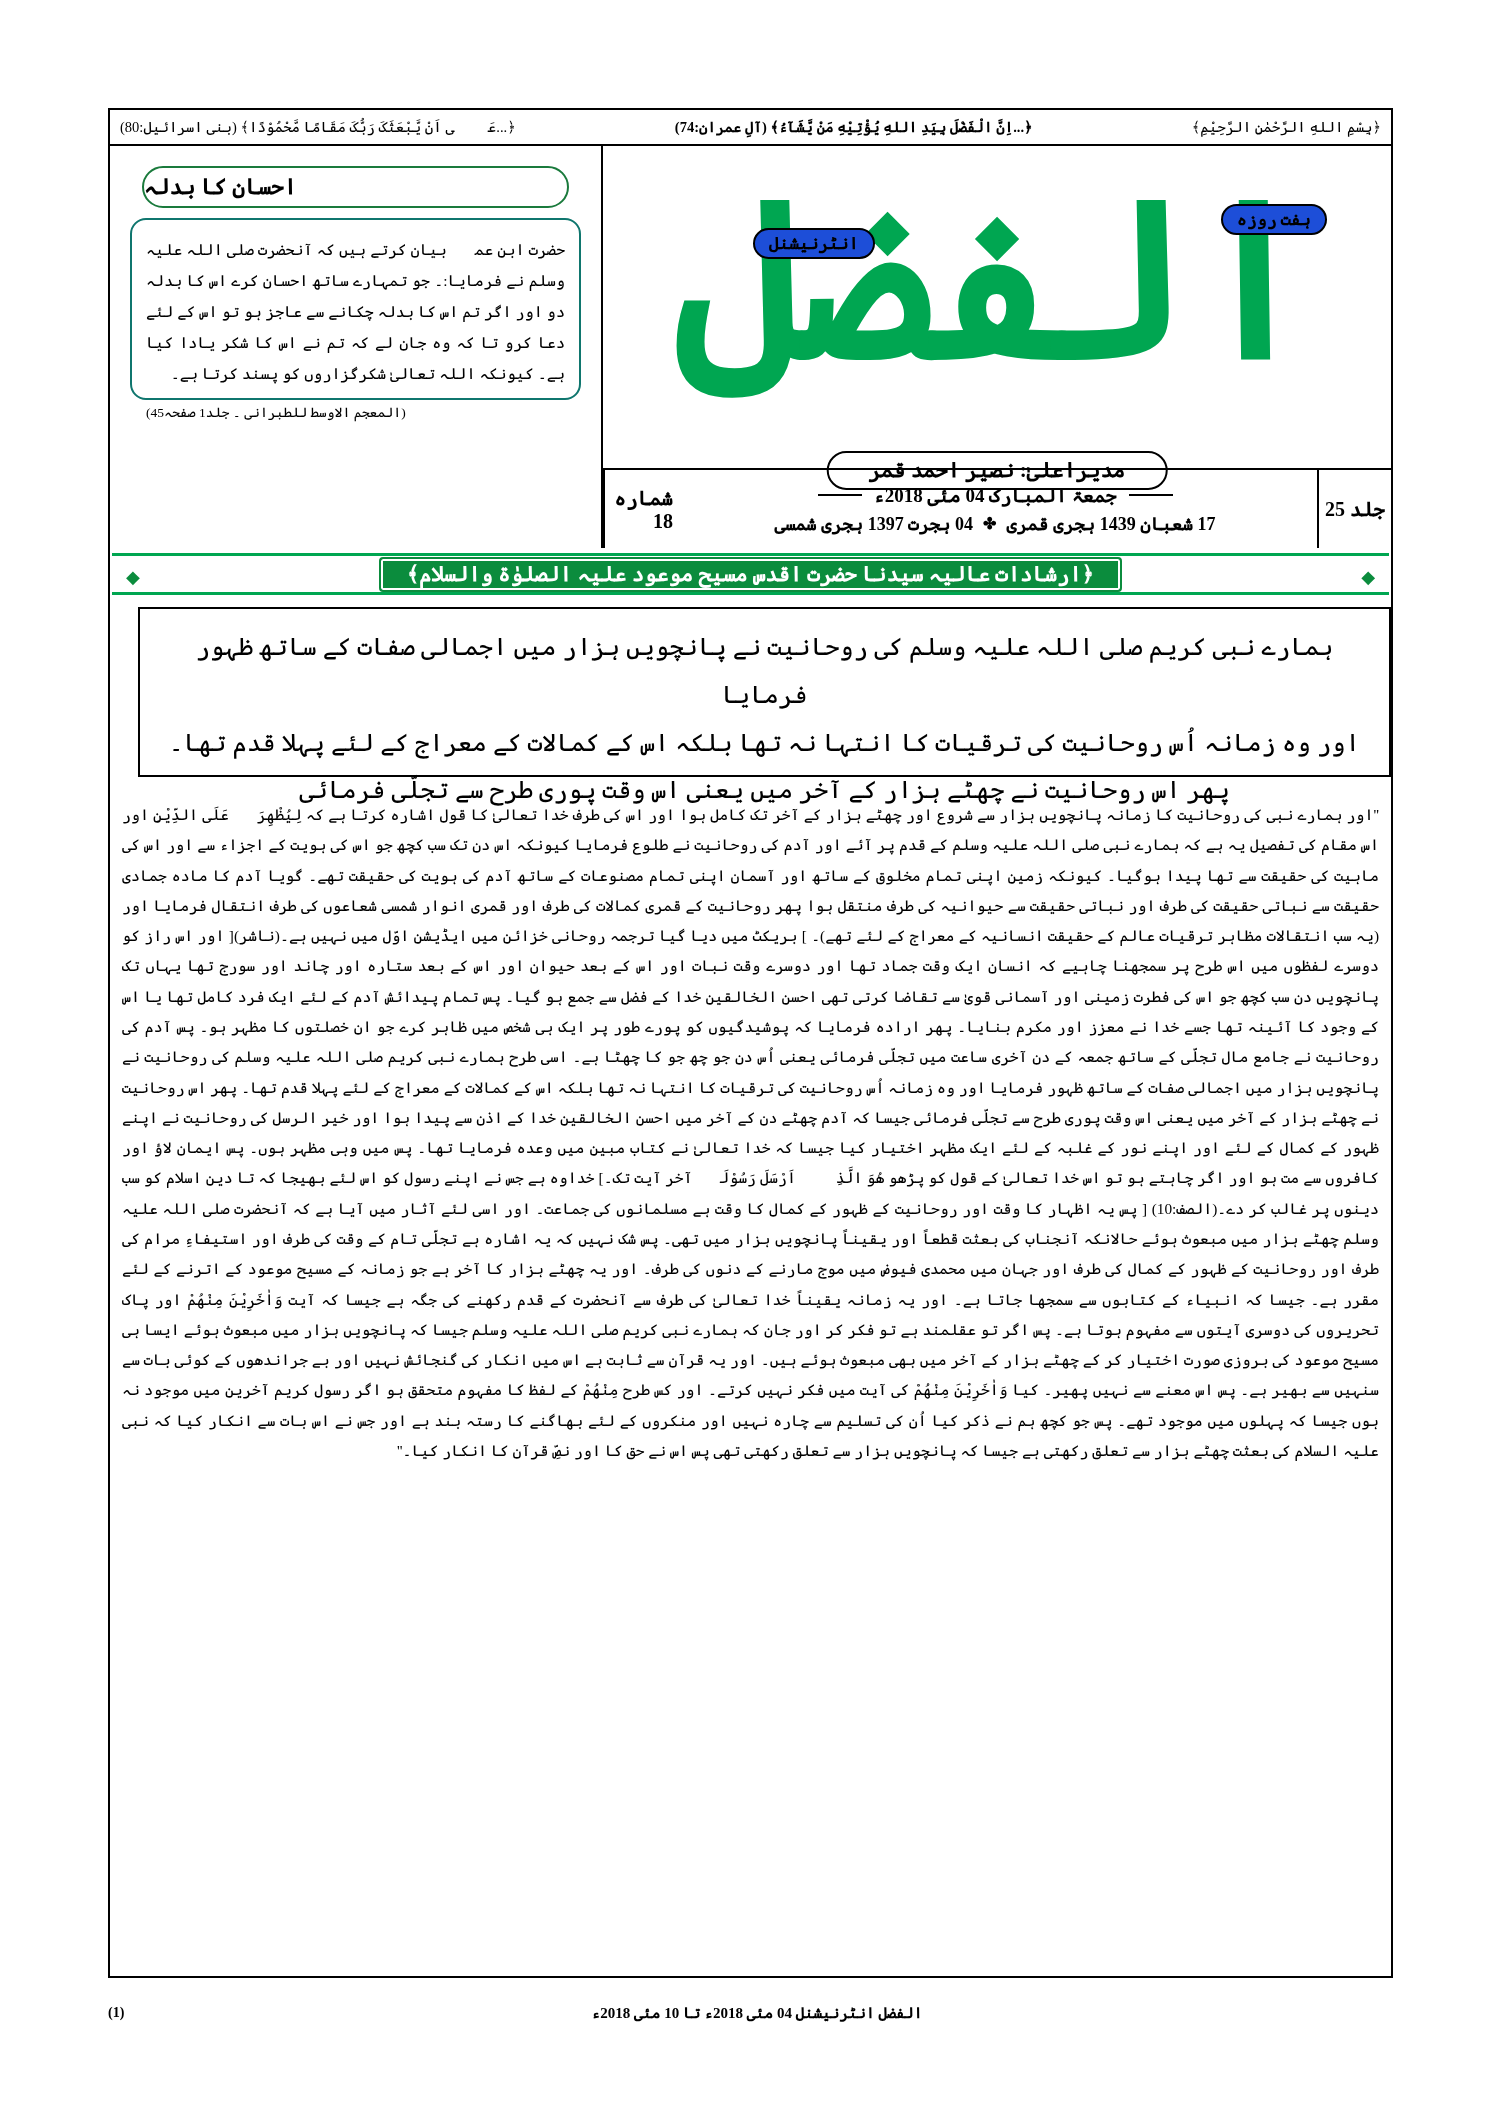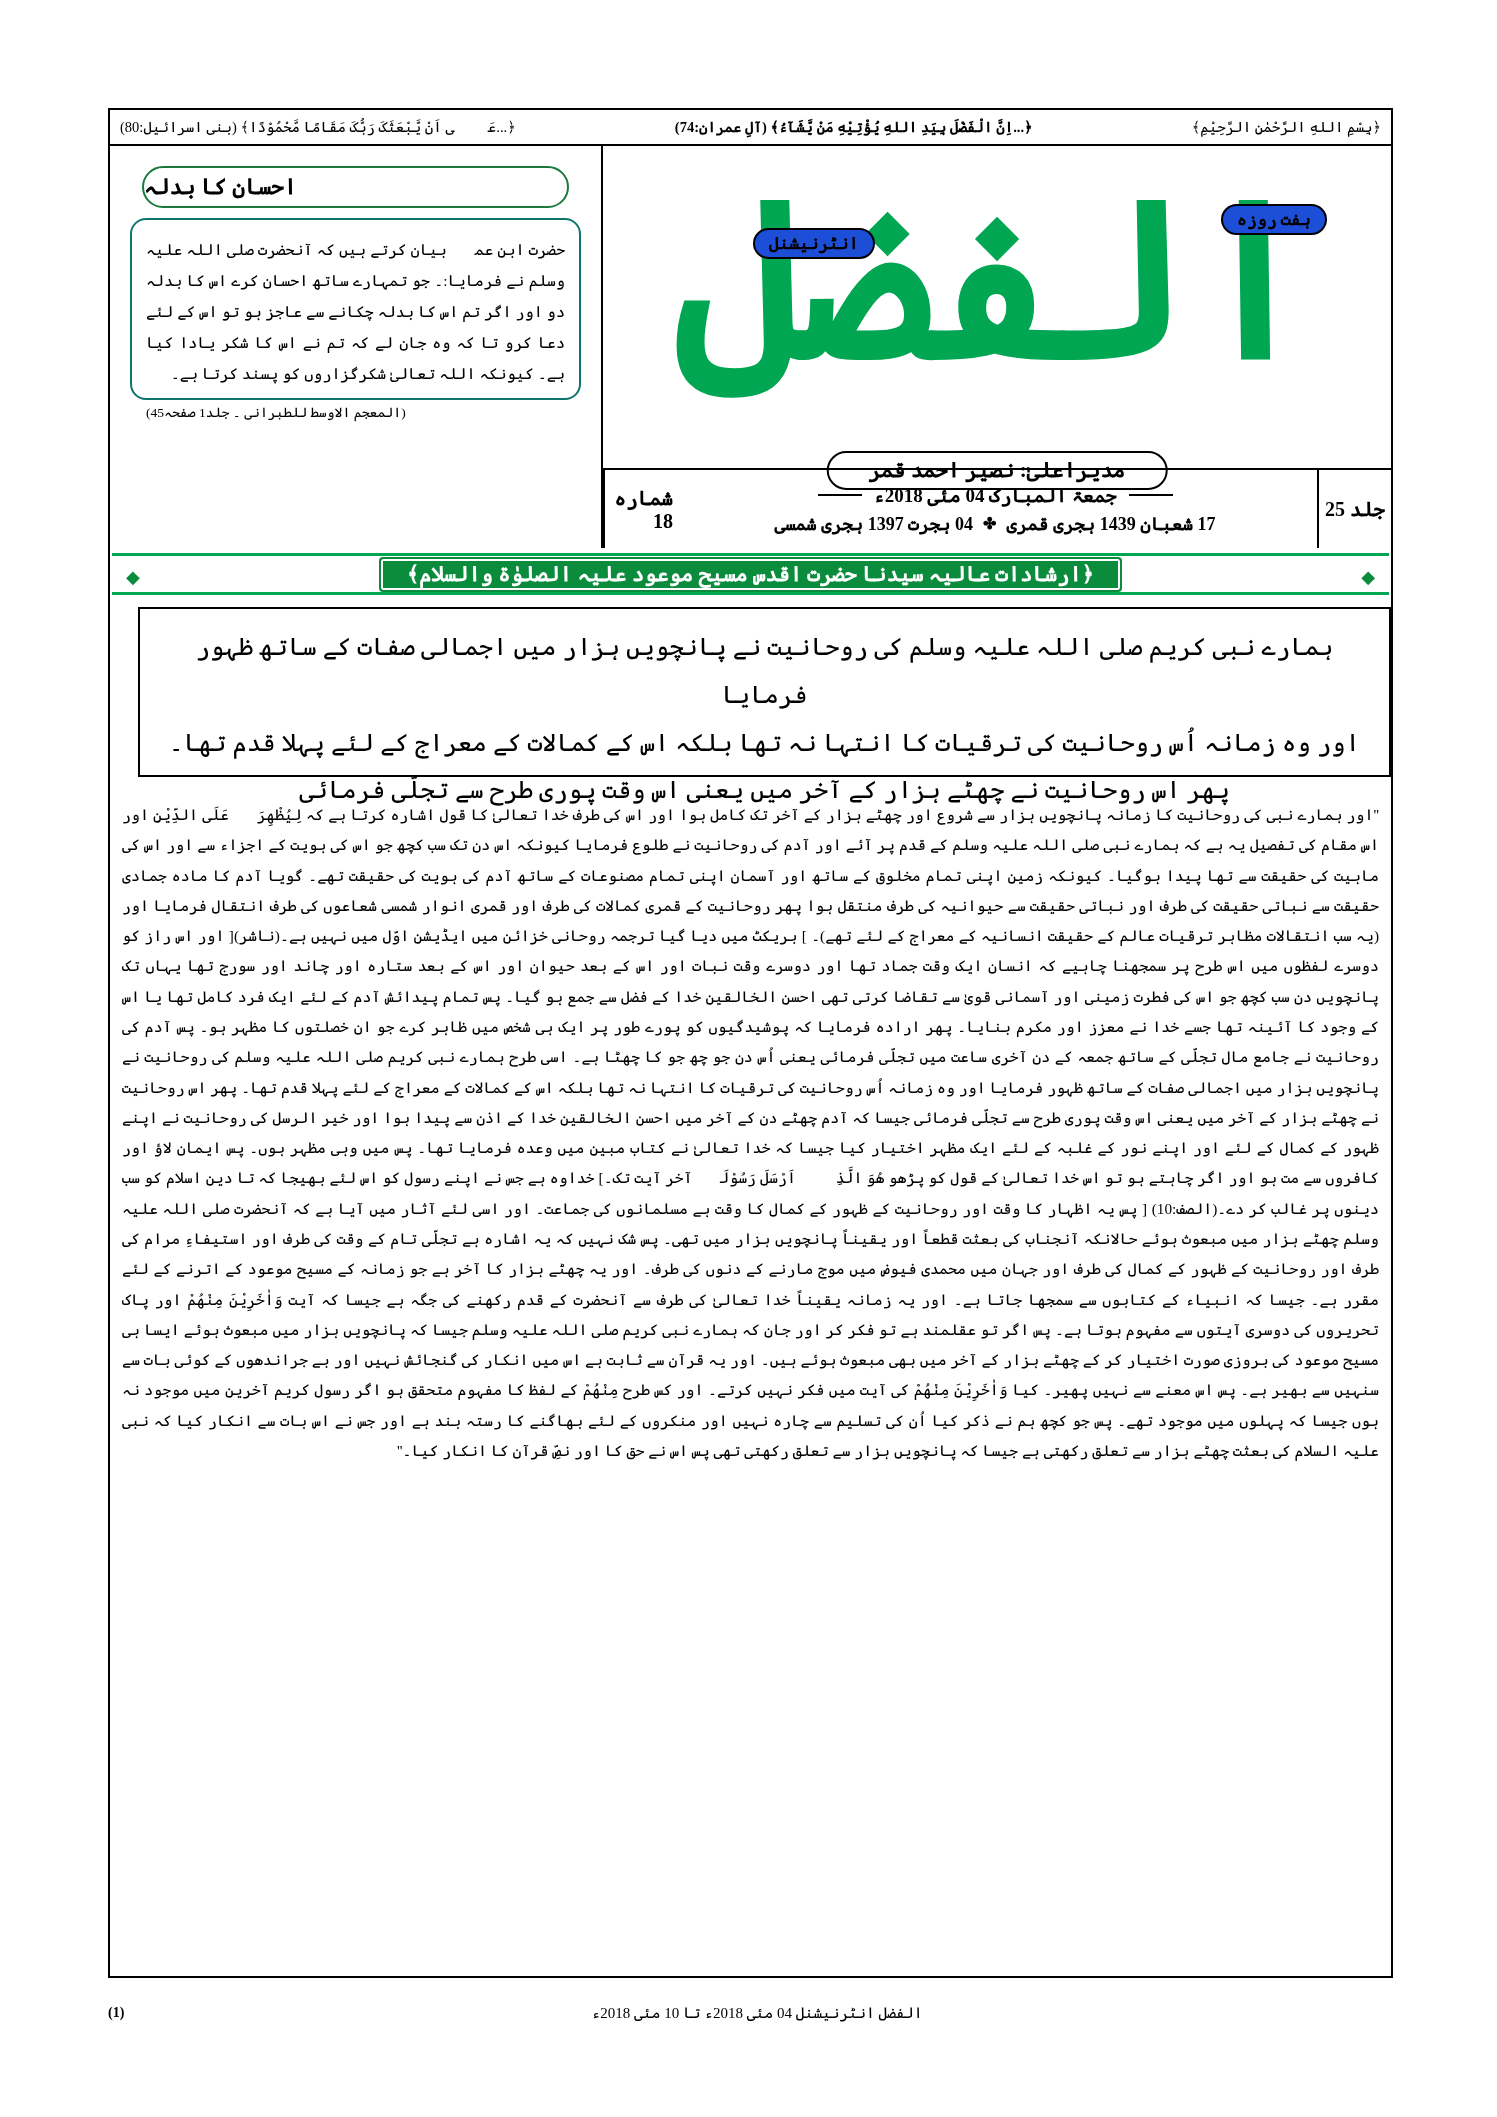--- a/index.html
+++ b/index.html
@@ -267,21 +267,21 @@
     align-items: center;
     justify-content: space-between;
     font-size: 15px;
     font-weight: bold;
   }
   .footer-center {
     position: absolute;
     left: 13px; right: 0;
     text-align: center;
     font-size: 15px;
-    font-weight: normal;
+    font-weight: bold;
   }
   .page-no { font-size: 14px; }
 </style>
 </head>
 <body>
 
 <div class="page">
 
   <div class="frame"></div>
 

